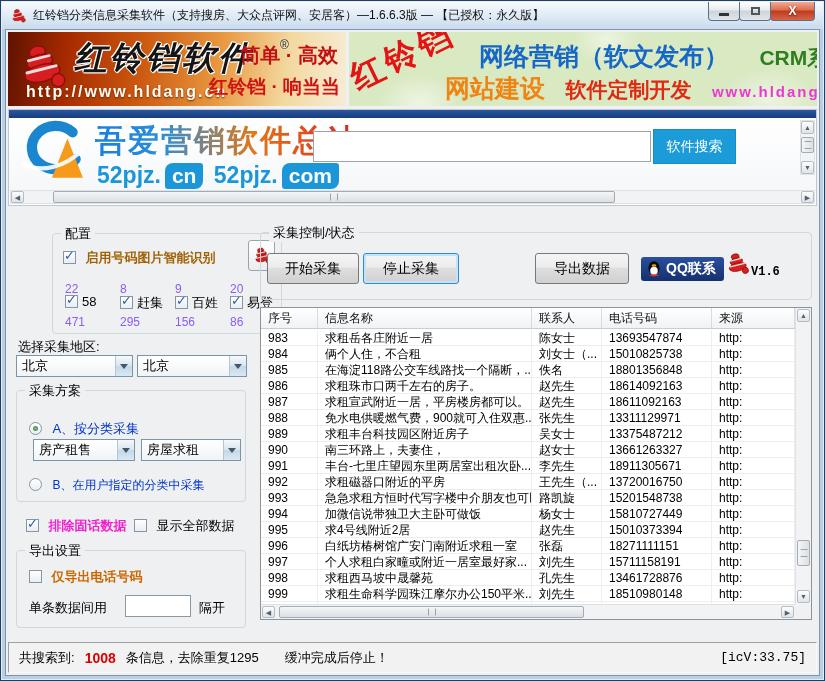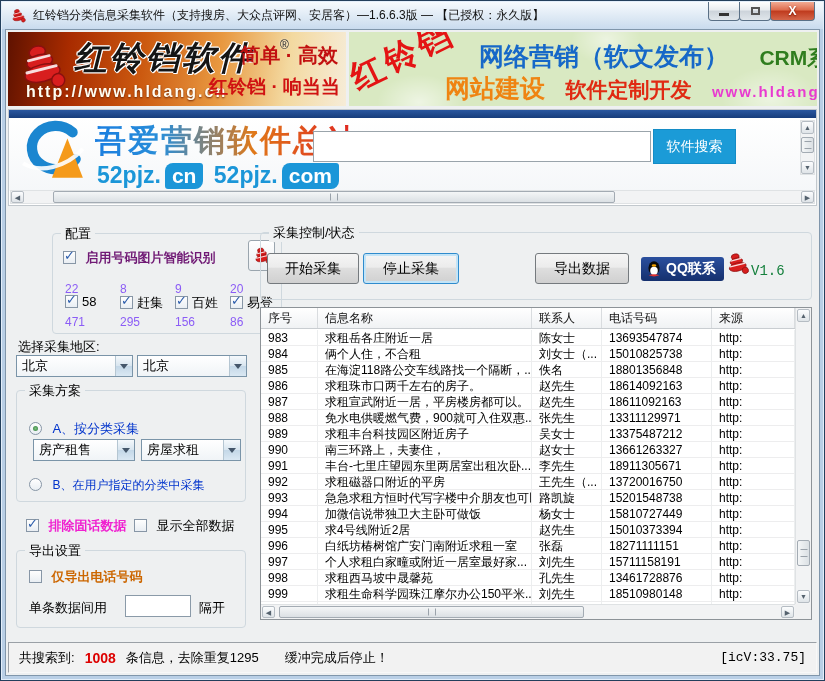--- a/index.html
+++ b/index.html
@@ -89,29 +89,29 @@
     background:linear-gradient(#f5f5f5,#ececec 45%,#dedede 50%,#d0d0d0);display:flex;align-items:center;justify-content:center;}
   .btn.focused{border:1px solid #2e8bcd;box-shadow:0 0 0 2px #c3e4f7 inset;}
   .field-label{position:absolute;font-size:13px;color:#000;white-space:nowrap;}
   .stat-row{position:absolute;left:4px;right:4px;display:flex;}
   .stat-col{width:25%;padding-left:8px;}
   .stat-num{font-size:12px;color:#8b5cf6;}
   .stat-mid{font-size:13px;color:#000;white-space:nowrap;}
   .stat-label{margin-left:4px;}
   .text-input{position:absolute;height:22px;border:1px solid #8a9aa8;background:#fff;font-size:13px;padding:0 4px;outline:none;}
   
-  .lbl-pink{color:#701a75;font-weight:bold;font-size:13px;font-family:Liberation Serif, serif;}
+  .lbl-pink{color:#a16207;font-weight:bold;font-size:13px;font-family:Liberation Serif, serif;}
   .lbl-magenta{color:#f020d0;font-weight:bold;font-size:13px;}
   .lbl-orange{color:#cc6600;font-weight:bold;font-size:13px;}
   .lbl-blue{color:#0033cc;font-size:13px;}
   .bell-btn{position:absolute;width:27px;height:31px;border:1px solid #9aa5ae;border-radius:3px;background:linear-gradient(#fff,#e9edf0);display:flex;align-items:center;justify-content:center;}
   .qq-badge{position:absolute;height:24px;background:linear-gradient(#2a4f9e,#15306e);border-radius:3px;color:#fff;
     display:flex;align-items:center;padding:0 8px 0 4px;font-size:14px;font-weight:bold;}
   .ver-wrap{position:absolute;display:flex;align-items:flex-end;}
-  .ver-text{color:#15803d;font-weight:normal;font-size:14px;font-family:"Liberation Mono","DejaVu Sans Mono",monospace;}
+  .ver-text{color:#000000;font-weight:bold;font-size:12px;font-family:"Liberation Mono","DejaVu Sans Mono",monospace;}
   
   .table{position:absolute;left:254px;top:277px;width:552px;height:313px;background:#fff;border:1px solid #8d9398;overflow:hidden;}
   .thead{position:absolute;left:0;top:0;right:16px;height:21px;display:flex;background:linear-gradient(#ffffff,#f0f2f4);border-bottom:1px solid #c9cdd1;}
   .thcell{border-right:1px solid #d9dcdf;font-size:12px;color:#111;display:flex;align-items:center;padding-left:7px;overflow:hidden;white-space:nowrap;}
   .tbody{position:absolute;left:0;top:22px;right:16px;bottom:15px;overflow:hidden;}
   .trow{display:flex;height:16px;line-height:16px;border-bottom:1px solid #ededee;}
   .tcell{border-right:1px solid #eceeef;font-size:12px;color:#000;padding-left:7px;overflow:hidden;white-space:nowrap;}
   .c0{width:57px;flex:0 0 auto;}
   .c1{width:214px;flex:0 0 auto;}
   .c2{width:70px;flex:0 0 auto;}

